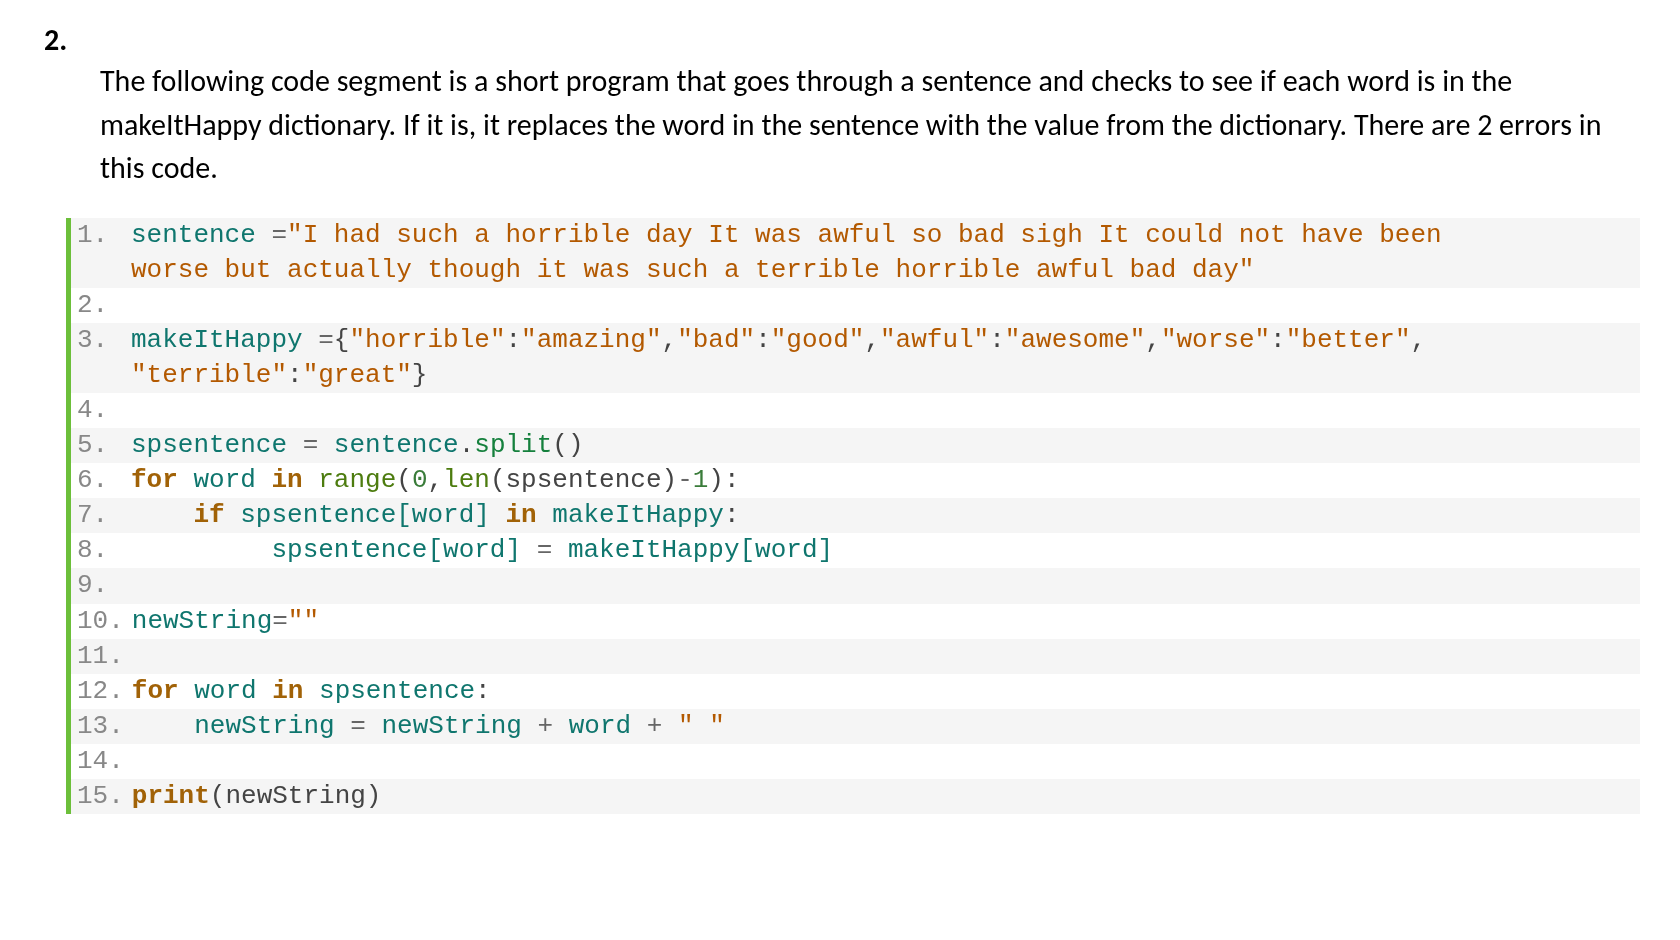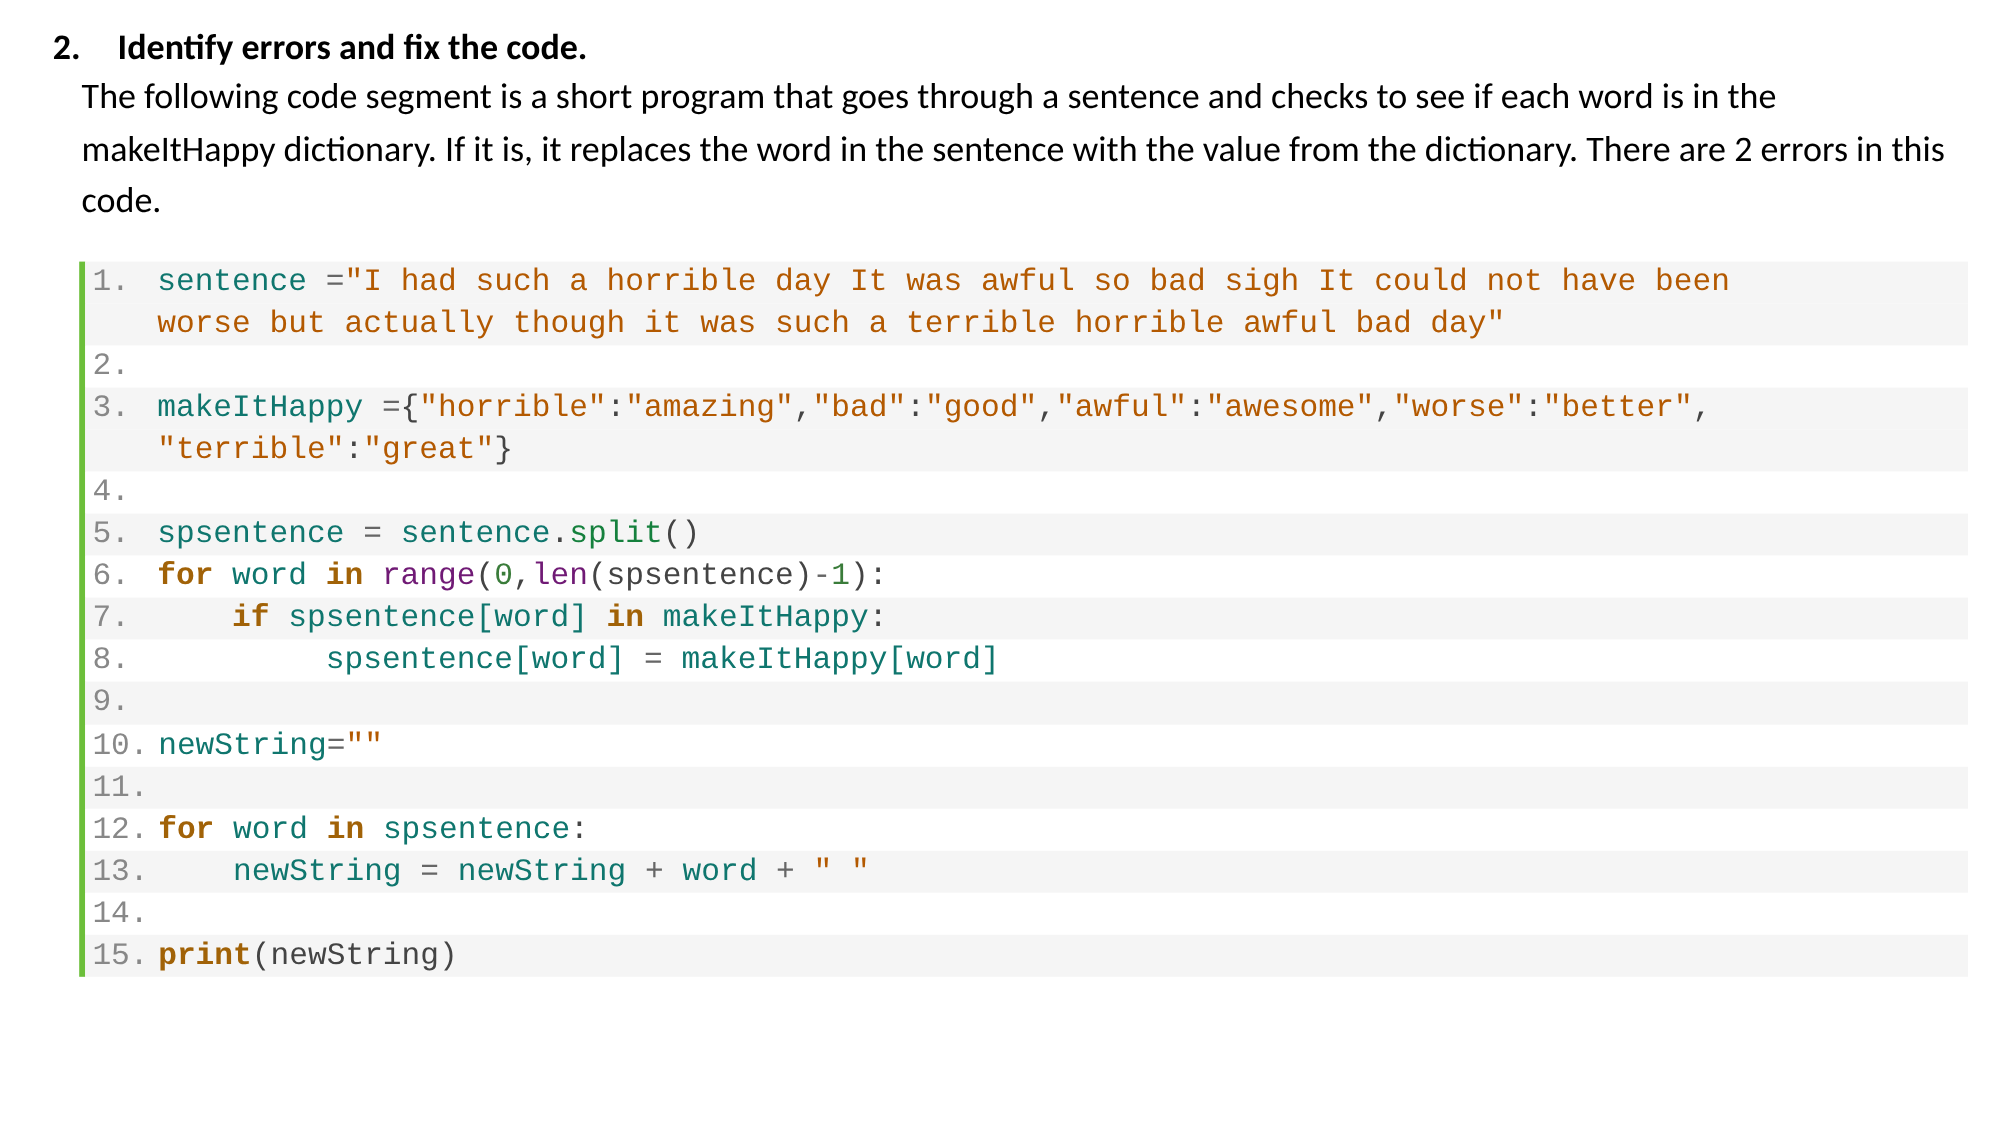--- a/index.html
+++ b/index.html
@@ -23,21 +23,21 @@
   }
   .question-number {
     font-weight: 700;
     min-width: 54px;
     padding-left: 4px;
   }
   .question-title {
     font-weight: 700;
   }
   .question-body {
-    margin-left: 28px;
+    margin-left: 60px;
     font-size: 30px;
     line-height: 1.45;
     max-width: 1560px;
   }
   .code-block {
     margin: 28px 0 0 26px;
     border-left: 5px solid #6cbf3a;
     font-family: Consolas, "Courier New", monospace;
     font-size: 26px;
     line-height: 1.35;
@@ -53,33 +53,32 @@
     padding: 0 8px 0 6px;
     user-select: none;
     min-width: 46px;
     text-align: left;
   }
   .code-content { flex: 1; padding-right: 10px; }
   .continuation .gutter { color: transparent; }
   .tok-str  { color: #b35900; }
   .tok-num  { color: #3a7c3a; }
   .tok-kw   { color: #a16207; font-weight: 700; }
-  .tok-bkw  { color: #701a75; }
+  .tok-bkw  { color: #4d7c0f; }
   .tok-func { color: #15803d; }
   .tok-name { color: #0f766e; }
   .tok-op   { color: #666666; }
   .tok-punc { color: #444444; }
 </style>
 </head>
 <body>
 
 <div class="page">
 
   <div class="question-header">
     <div class="question-number">2.</div>
-    <div class="question-title">Identify errors and fix the code.</div>
   </div>
 
   <div class="question-body">The following code segment is a short program that goes through a sentence and checks to see if each word is in the makeItHappy dictionary. If it is, it replaces the word in the sentence with the value from the dictionary. There are 2 errors in this code.</div>
 
   <div class="code-block" id="code-block"><div class="code-line odd"><span class="gutter">1.</span><span class="code-content"><span class="tok-name">sentence </span><span class="tok-op">=</span><span class="tok-str">"I had such a horrible day It was awful so bad sigh It could not have been </span></span></div><div class="code-line odd continuation"><span class="gutter"></span><span class="code-content"><span class="tok-str">worse but actually though it was such a terrible horrible awful bad day"</span></span></div><div class="code-line even"><span class="gutter">2.</span><span class="code-content"><span class="tok-name"> </span></span></div><div class="code-line odd"><span class="gutter">3.</span><span class="code-content"><span class="tok-name">makeItHappy </span><span class="tok-op">=</span><span class="tok-punc">{</span><span class="tok-str">"horrible"</span><span class="tok-punc">:</span><span class="tok-str">"amazing"</span><span class="tok-punc">,</span><span class="tok-str">"bad"</span><span class="tok-punc">:</span><span class="tok-str">"good"</span><span class="tok-punc">,</span><span class="tok-str">"awful"</span><span class="tok-punc">:</span><span class="tok-str">"awesome"</span><span class="tok-punc">,</span><span class="tok-str">"worse"</span><span class="tok-punc">:</span><span class="tok-str">"better"</span><span class="tok-punc">,</span></span></div><div class="code-line odd continuation"><span class="gutter"></span><span class="code-content"><span class="tok-str">"terrible"</span><span class="tok-punc">:</span><span class="tok-str">"great"</span><span class="tok-punc">}</span></span></div><div class="code-line even"><span class="gutter">4.</span><span class="code-content"><span class="tok-name"> </span></span></div><div class="code-line odd"><span class="gutter">5.</span><span class="code-content"><span class="tok-name">spsentence </span><span class="tok-op">= </span><span class="tok-name">sentence</span><span class="tok-punc">.</span><span class="tok-func">split</span><span class="tok-punc">()</span></span></div><div class="code-line even"><span class="gutter">6.</span><span class="code-content"><span class="tok-kw">for </span><span class="tok-name">word </span><span class="tok-kw">in </span><span class="tok-bkw">range</span><span class="tok-punc">(</span><span class="tok-num">0</span><span class="tok-punc">,</span><span class="tok-bkw">len</span><span class="tok-punc">(spsentence)</span><span class="tok-op">-</span><span class="tok-num">1</span><span class="tok-punc">):</span></span></div><div class="code-line odd"><span class="gutter">7.</span><span class="code-content"><span class="tok-name">    </span><span class="tok-kw">if </span><span class="tok-name">spsentence[word] </span><span class="tok-kw">in </span><span class="tok-name">makeItHappy</span><span class="tok-punc">:</span></span></div><div class="code-line even"><span class="gutter">8.</span><span class="code-content"><span class="tok-name">         spsentence[word] </span><span class="tok-op">= </span><span class="tok-name">makeItHappy[word]</span></span></div><div class="code-line odd"><span class="gutter">9.</span><span class="code-content"><span class="tok-name"> </span></span></div><div class="code-line even"><span class="gutter">10.</span><span class="code-content"><span class="tok-name">newString</span><span class="tok-op">=</span><span class="tok-str">""</span></span></div><div class="code-line odd"><span class="gutter">11.</span><span class="code-content"><span class="tok-name"> </span></span></div><div class="code-line even"><span class="gutter">12.</span><span class="code-content"><span class="tok-kw">for </span><span class="tok-name">word </span><span class="tok-kw">in </span><span class="tok-name">spsentence</span><span class="tok-punc">:</span></span></div><div class="code-line odd"><span class="gutter">13.</span><span class="code-content"><span class="tok-name">    newString </span><span class="tok-op">= </span><span class="tok-name">newString </span><span class="tok-op">+ </span><span class="tok-name">word </span><span class="tok-op">+ </span><span class="tok-str">" "</span></span></div><div class="code-line even"><span class="gutter">14.</span><span class="code-content"><span class="tok-name"> </span></span></div><div class="code-line odd"><span class="gutter">15.</span><span class="code-content"><span class="tok-kw">print</span><span class="tok-punc">(newString)</span></span></div></div>
 
 </div>
 
 </body></html>

